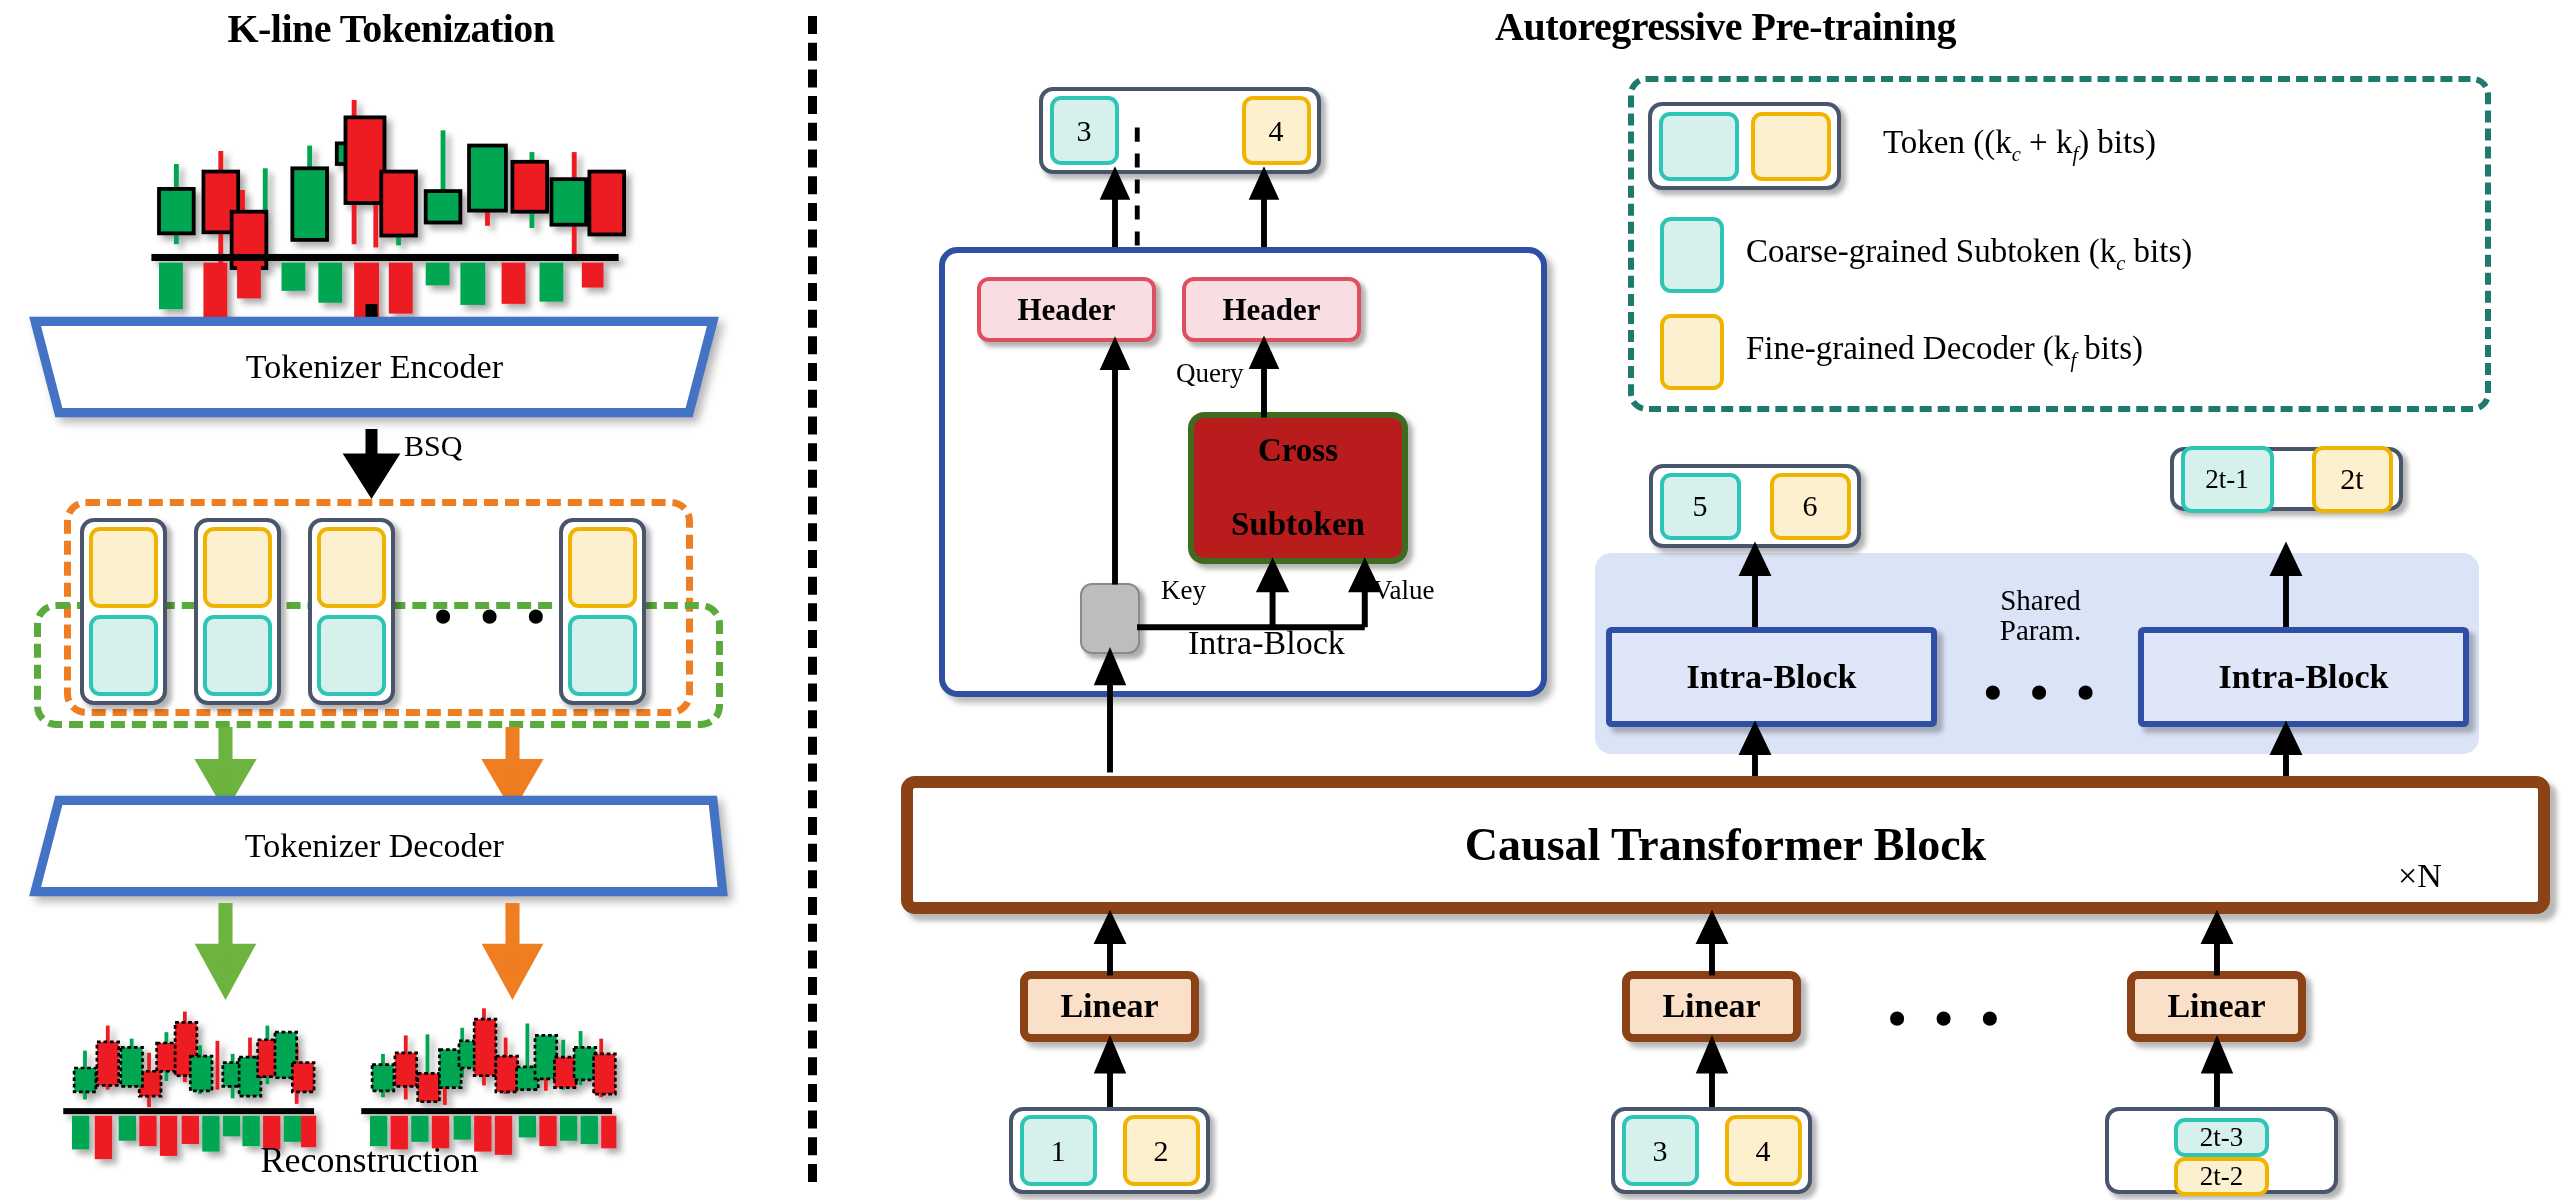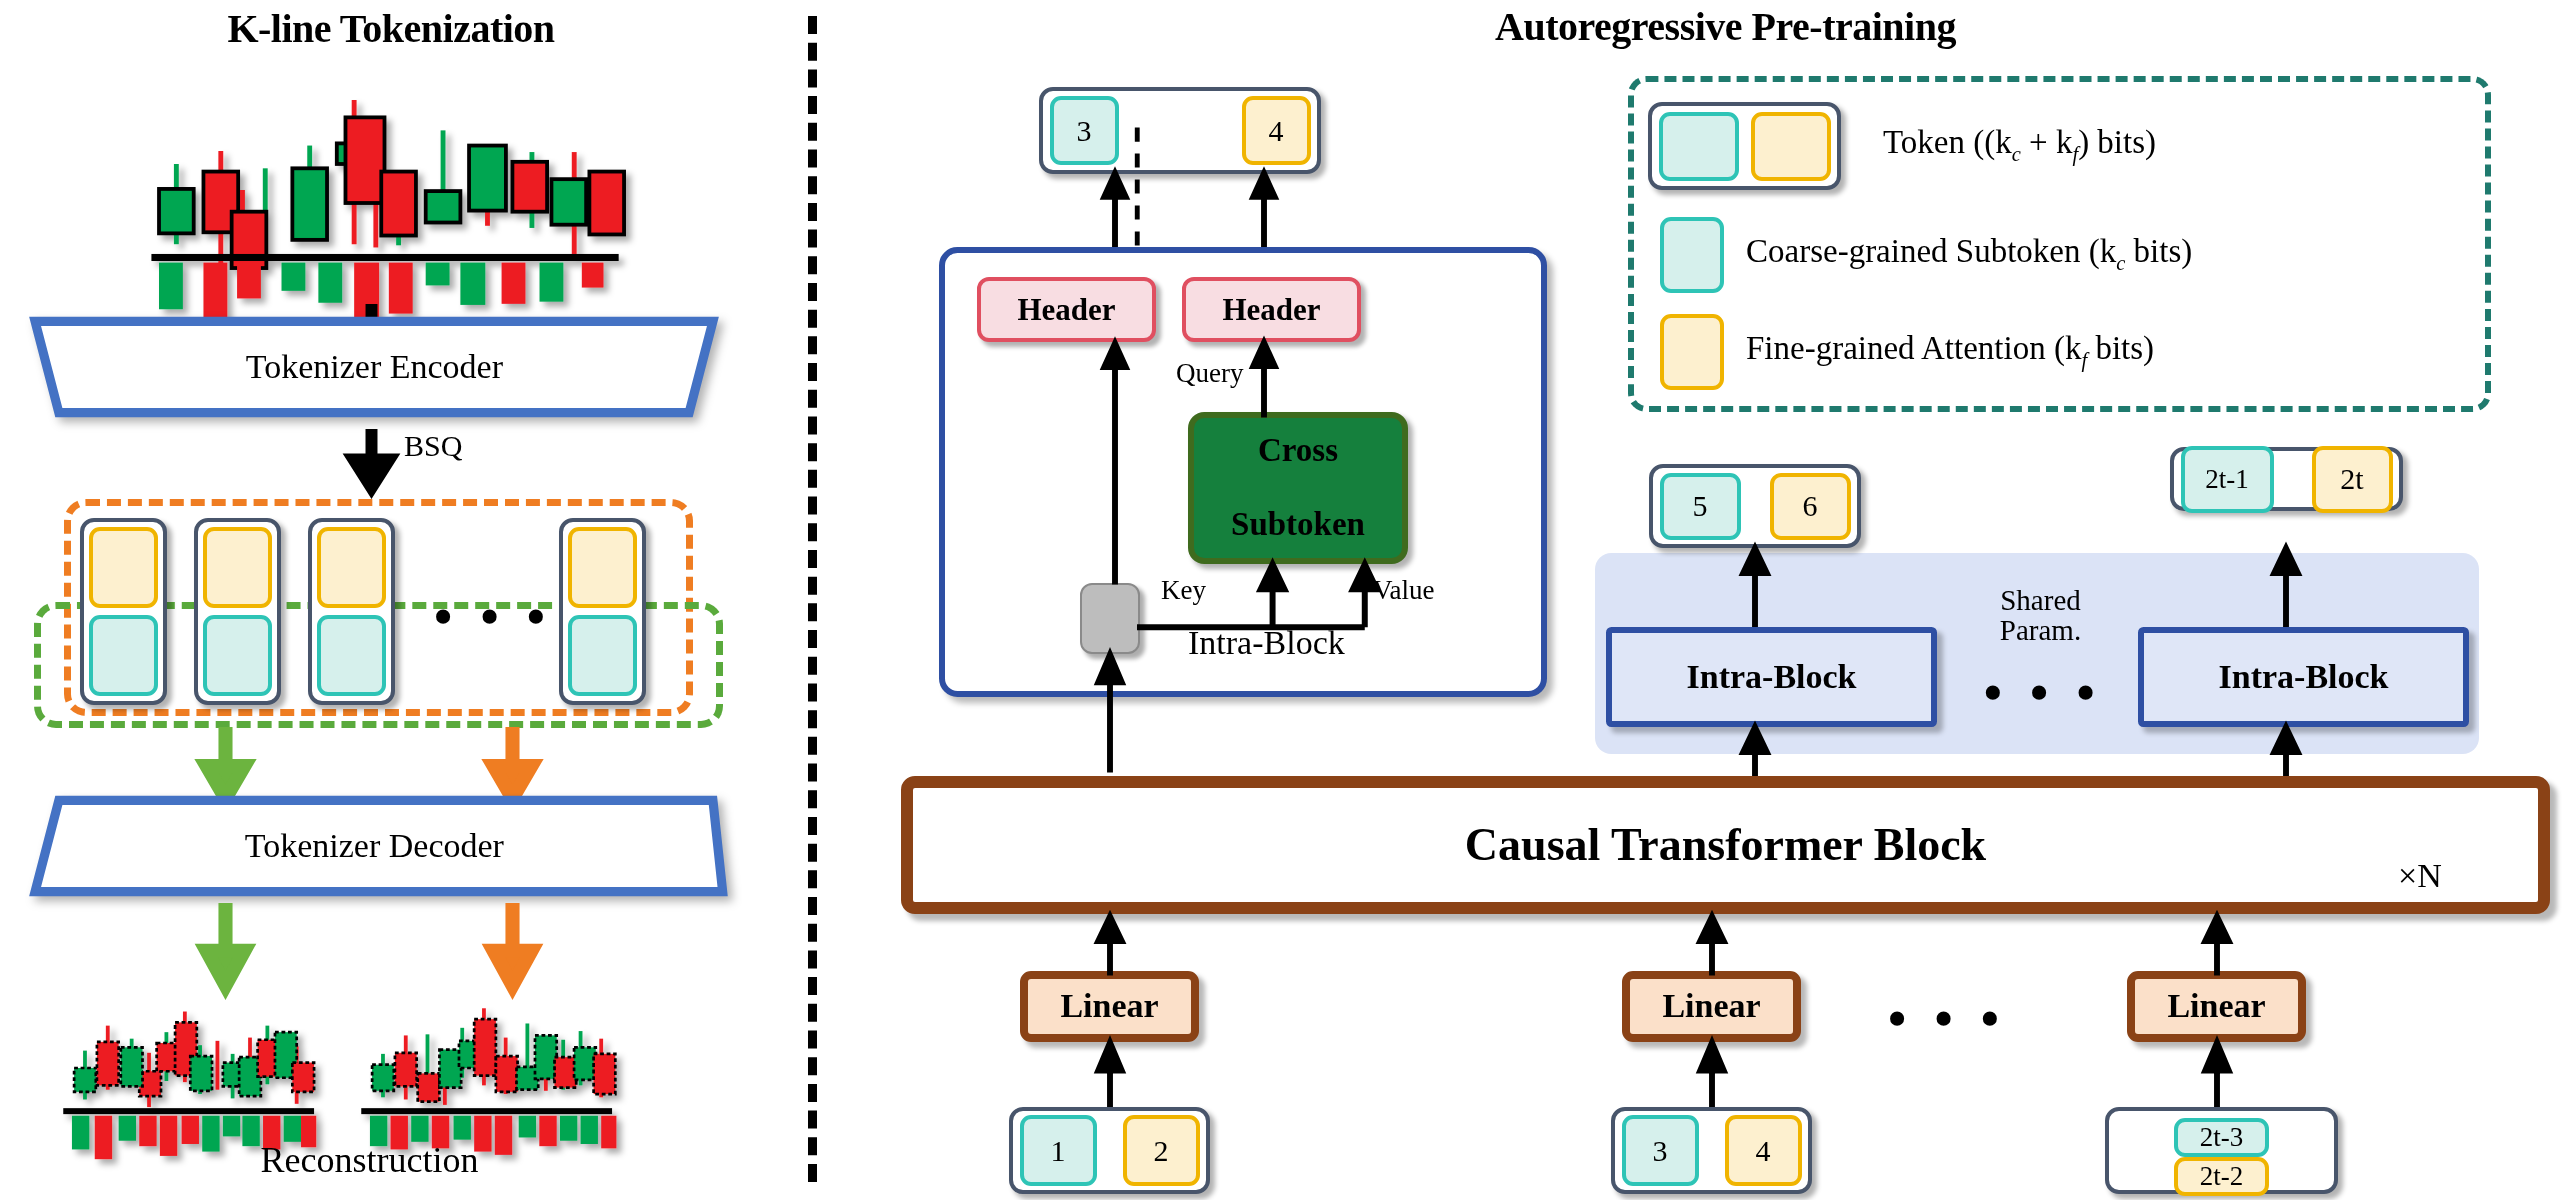--- a/index.html
+++ b/index.html
@@ -26,21 +26,21 @@
   .tok-outer{border:4.9px solid #48556b;border-radius:14px;background:#fff;
              box-shadow:4.9px 4.9px 4.9px rgba(0,0,0,.30);display:flex;align-items:center;
              justify-content:center;gap:0;box-sizing:border-box;position:absolute;}
   .sub{box-sizing:border-box;display:flex;align-items:center;justify-content:center;
        font-size:30px;}
   .sub.c{background:#d6f0ec;border:4.3px solid #2ec4b6;border-radius:11px;}
   .sub.f{background:#fdf0cf;border:4.3px solid #f0b400;border-radius:11px;}
 
   .header-box{background:#f8dde2;border:4.9px solid #e04f60;border-radius:12px;
               box-shadow:4.3px 4.3px 4.3px rgba(0,0,0,.30);font-size:31px;}
-  .cross-box{background:#15803d;border:6px solid #3f6b1e;border-radius:16.3px;
+  .cross-box{background:#b91c1c;border:6px solid #3f6b1e;border-radius:16.3px;
              box-shadow:4.9px 4.9px 4.9px rgba(0,0,0,.30);font-size:33px;flex-direction:column;gap:40px;}
   .gray-node{background:#bdbdbd;border:2.7px solid #8a8a8a;border-radius:12px;
              box-shadow:4.3px 4.3px 4.3px rgba(0,0,0,.32);}
   .intra-wrap{border:6px solid #2e4fa3;border-radius:18.4px;background:#fff;
               box-shadow:6px 6px 6px rgba(0,0,0,.28);}
   .intra-box{border:6.5px solid #2e4fa3;border-radius:5.4px;background:#dfe6f7;
              box-shadow:5.4px 5.4px 4.9px rgba(0,0,0,.26);font-size:34px;}
   .shared-band{background:#dbe3f6;border-radius:16.3px;}
   .ctb{border:12px solid #8a4216;border-radius:14px;background:#fff;
        box-shadow:6.5px 6.5px 5.4px rgba(0,0,0,.28);font-size:46px;}
@@ -382,21 +382,21 @@
   <span>Token ((k</span><sub style="font-size:.62em;font-style:italic;">c</sub><span> + k</span><sub style="font-size:.62em;font-style:italic;">f</sub><span>) bits)</span>
 </div>
 
 <div class="abs sub c" style="left:1660px;top:217px;width:64px;height:76px;"></div>
 <div class="abs" style="left:1746px;top:233px;font-size:33px;white-space:nowrap;">
   <span>Coarse-grained Subtoken (k</span><sub style="font-size:.62em;font-style:italic;">c</sub><span> bits)</span>
 </div>
 
 <div class="abs sub f" style="left:1660px;top:314px;width:64px;height:76px;"></div>
 <div class="abs" style="left:1746px;top:330px;font-size:33px;white-space:nowrap;">
-  <span>Fine-grained Attention (k</span><sub style="font-size:.62em;font-style:italic;">f</sub><span> bits)</span>
+  <span>Fine-grained Decoder (k</span><sub style="font-size:.62em;font-style:italic;">f</sub><span> bits)</span>
 </div>
 
 <div class="abs shared-band" style="left:1595px;top:553px;width:884px;height:201px;"></div>
 
 <div class="tok-outer" style="left:1649px;top:464px;width:212px;height:84px;padding:6.5px;justify-content:space-between;">
   <div class="sub c" style="width:81px;height:67px;">5</div>
   <div class="sub f" style="width:81px;height:67px;">6</div>
 </div>
 <div class="tok-outer" style="left:2170px;top:447px;width:233px;height:64px;padding:6.5px;justify-content:space-between;">
   <div class="sub c" style="width:93px;height:67px;font-size:27px;">2t-1</div>

